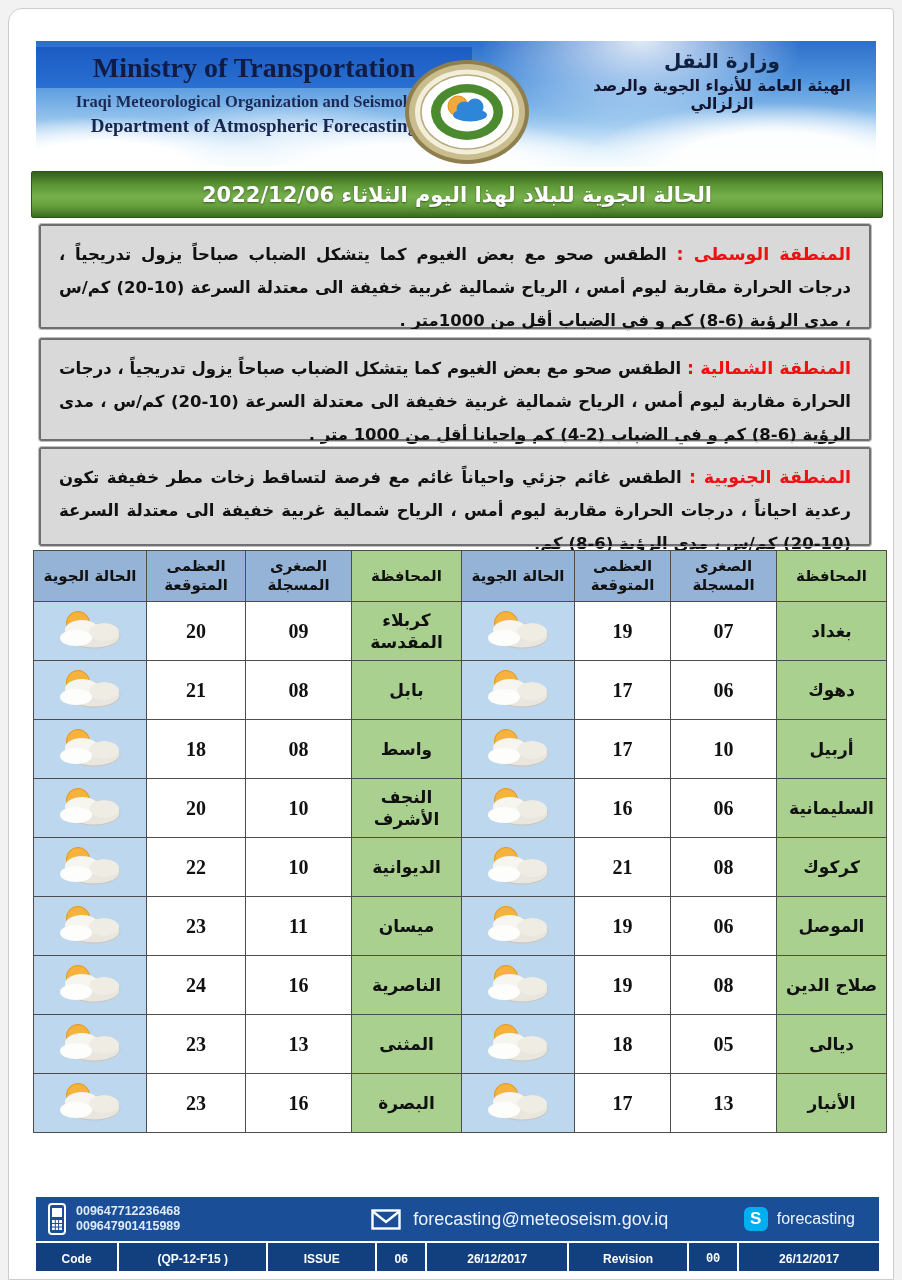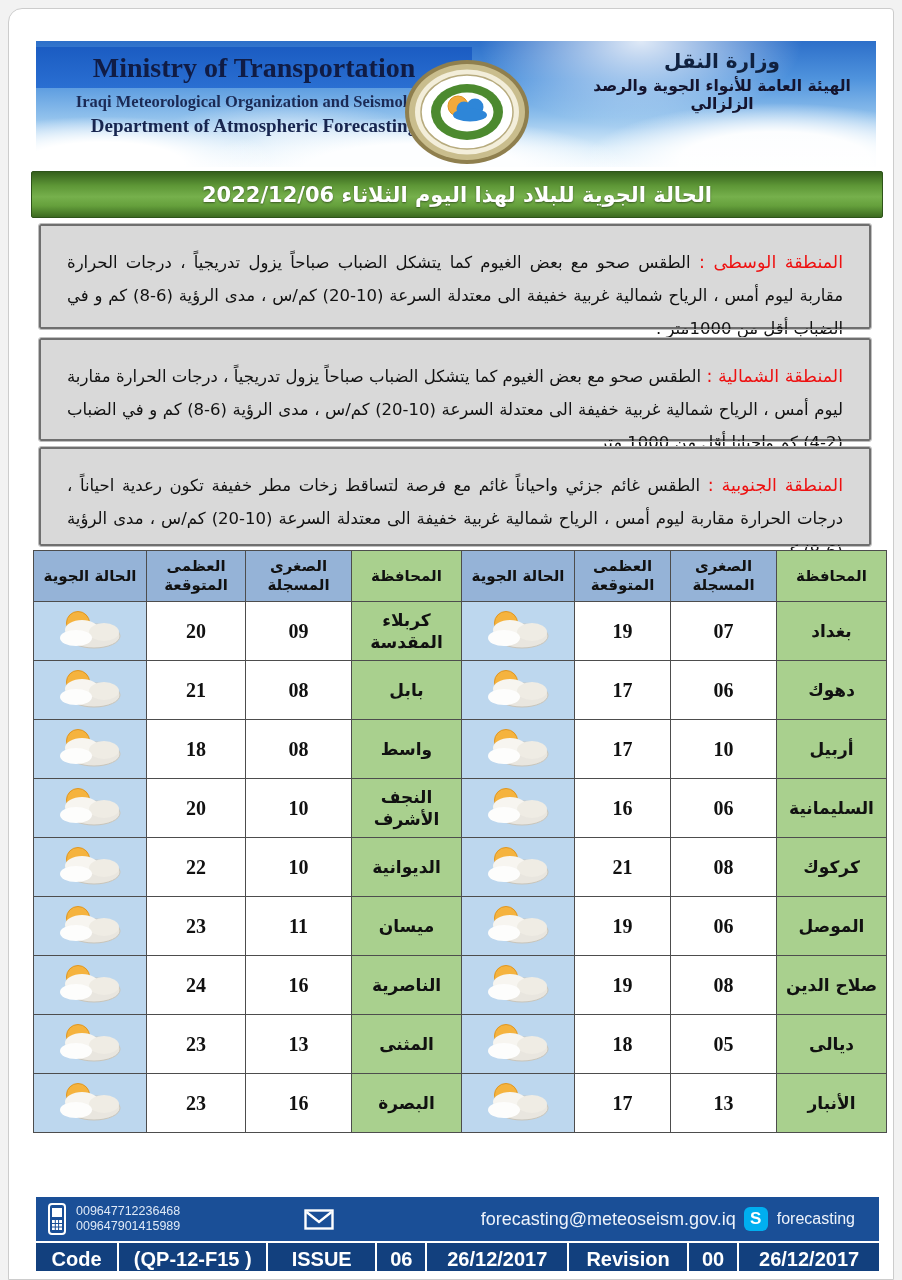--- a/index.html
+++ b/index.html
@@ -60,21 +60,21 @@
   .region-box{
     position:absolute;left:30px;width:832px;
     background:#d9d9d9;
     border:2px solid #6f6f6f;outline:1px solid #bfbfbf;
     border-radius:2px;
     direction:rtl;
     padding:8px 14px 6px 14px;
     box-sizing:border-box;
   }
   .region-box p{
-    margin:12px;font-size:16.5px;font-weight:normal;color:#111111;
+    margin:4px;font-size:16.5px;font-weight:bold;color:#111111;
     line-height:33px;text-align:justify;
   }
   .region-label{color:#ee1111;font-size:17.5px;}
   .rb1{top:215px;height:105px;}
   .rb2{top:329px;height:103px;}
   .rb3{top:438px;height:99px;}
   
   table.wx{
     position:absolute;left:24px;top:541px;width:853px;
     border-collapse:collapse;direction:rtl;
@@ -100,36 +100,36 @@
   .footer{
     position:absolute;left:27px;top:1188px;width:843px;height:74px;
     background:#1a4f97;
     display:flex;flex-direction:column;
   }
   .contact-row{
     flex:1;display:flex;align-items:center;color:#eef3fb;
     padding:2px 10px;gap:8px;
   }
   .phone-group{display:flex;align-items:center;gap:8px;width:250px;}
-  .phone-nums{display:flex;flex-direction:column;font-size:12.5px;line-height:15px;font-family:"Liberation Sans",sans-serif;color:#dfe9f7;}
-  .email-group{display:flex;align-items:center;gap:12px;flex:1;justify-content:space-between;font-family:"Liberation Sans",sans-serif;font-size:18px;}
+  .phone-nums{display:flex;flex-direction:column;font-size:12.5px;line-height:15px;font-family:"Liberation Sans",sans-serif;color:#dfe9f7;font-weight:bold;}
+  .email-group{display:flex;align-items:center;gap:12px;flex:1;justify-content:center;font-family:"Liberation Sans",sans-serif;font-size:18px;}
   .skype-group{display:flex;align-items:center;gap:9px;font-family:"Liberation Sans",sans-serif;font-size:16px;margin-left:auto;margin-right:14px;}
   .skype-badge{
     width:24px;height:24px;border-radius:6px;background:#00aff0;
     color:#fff;font-weight:bold;font-size:17px;display:flex;align-items:center;justify-content:center;
     font-family:"Liberation Sans",sans-serif;
   }
   .code-row{
     height:28px;display:flex;background:#12407e;
     border-top:2px solid #ffffff;
   }
   .code-cell{
     display:flex;align-items:center;justify-content:center;
     color:#ffffff;font-family:"Liberation Sans",sans-serif;
-    font-size:20px;font-weight:bold;
+    font-size:12px;font-weight:bold;
     border-left:2px solid #ffffff;
     white-space:nowrap;padding:16px 4px;box-sizing:border-box;
   }
   .code-cell:first-child{border-left:none;}
 </style>
 </head>
 <body>
 
 <div class="sheet">
 
@@ -468,18 +468,18 @@
         <span>forecasting</span>
       </div>
     </div>
     <div class="code-row" id="code-row">
         <div class="code-cell" style="flex: 1 1 0px;">Code</div>
         <div class="code-cell" style="flex: 1.9 1 0px;">(QP-12-F15 )</div>
         <div class="code-cell" style="flex: 1.35 1 0px;">ISSUE</div>
         <div class="code-cell" style="flex: 0.55 1 0px;">06</div>
         <div class="code-cell" style="flex: 1.8 1 0px;">26/12/2017</div>
         <div class="code-cell" style="flex: 1.5 1 0px;">Revision</div>
-        <div class="code-cell" style="flex: 0.55 1 0px;">00</div>
+        <div class="code-cell" style="flex: 0.55 1 0px; font-family: Liberation Mono, monospace;">00</div>
         <div class="code-cell" style="flex: 1.8 1 0px;">26/12/2017</div>
       </div>
   </div>
 
 </div>
 
 </body></html>

